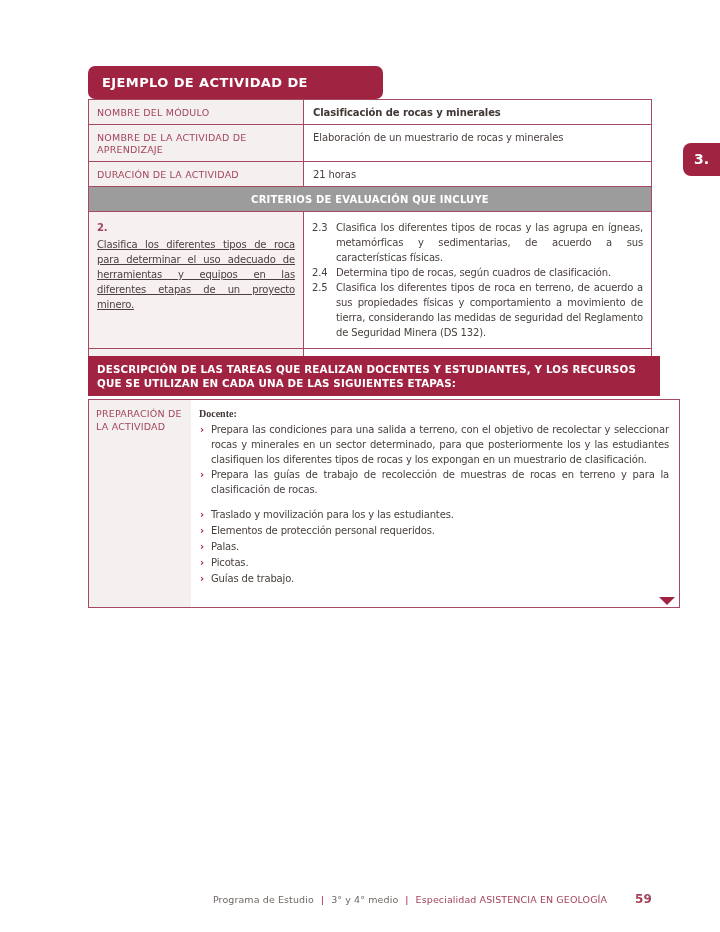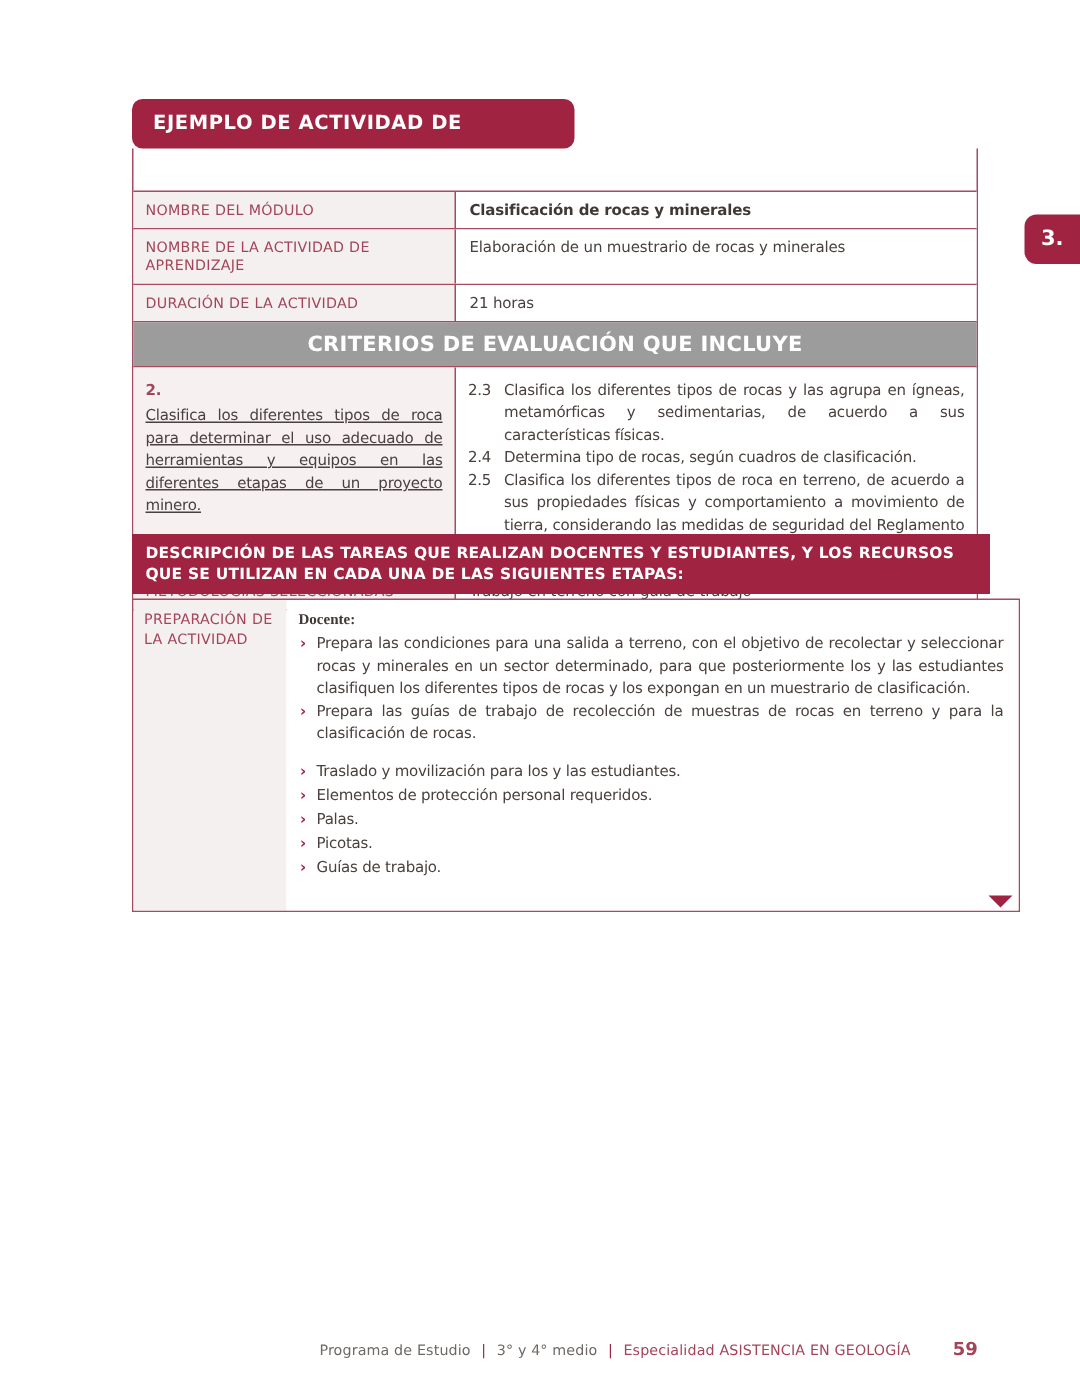--- a/index.html
+++ b/index.html
@@ -22,40 +22,40 @@
     background:#a02342; color:#ffffff; border-radius:7px;
     font-size:13px; font-weight:bold; letter-spacing:0.4px;
     line-height:33px; padding-left:14px;
   }
   
   .main-table {
     position:absolute; left:88px; top:99px; width:564px;
     border:1px solid #a54a60; border-top:none;
   }
   .row { display:flex; border-top:1px solid #a54a60; }
-  .row:first-child { border-top:1px solid #a54a60;margin-top:28px; }
+  .row:first-child { border-top:1px solid #a54a60; }
   .label-cell {
     width:215px; flex-shrink:0; background:#f3f0ef; color:#a4445a;
     font-size:9.5px; letter-spacing:0.2px; padding:7px 6px 5px 8px;
     border-right:1px solid #a54a60; line-height:12px;
   }
   .value-cell {
     flex:1; background:#ffffff; font-size:10px; padding:6px 8px 5px 9px;
     line-height:13px; letter-spacing:-0.1px;
   }
   .value-bold { font-weight:bold; color:#3f3835; }
   
   .hdr-left {
     width:215px; flex-shrink:0; background:#a02342; color:#ffffff;
     font-size:10px; font-weight:bold; letter-spacing:0.2px;
     text-align:center; padding:7px 4px 6px; border-right:2px solid #ffffff;
   }
   .hdr-right {
     flex:1; background:#9c9c9c; color:#ffffff;
-    font-size:14px; font-weight:bold; letter-spacing:0.2px;
+    font-size:10px; font-weight:bold; letter-spacing:0.2px;
     text-align:center; padding:7px 4px 6px;
   }
   
   .ae-cell {
     width:215px; flex-shrink:0; background:#f6f0f1; border-right:1px solid #a54a60;
     padding:8px 8px 8px 8px; font-size:10px; line-height:15px; letter-spacing:-0.15px;
   }
   .ae-num { color:#a4445a; font-weight:bold; display:block; margin-bottom:2px; }
   .ae-text { text-align:justify;text-decoration:underline; }
   .crit-cell { flex:1; background:#ffffff; padding:8px 8px 8px 8px; }

